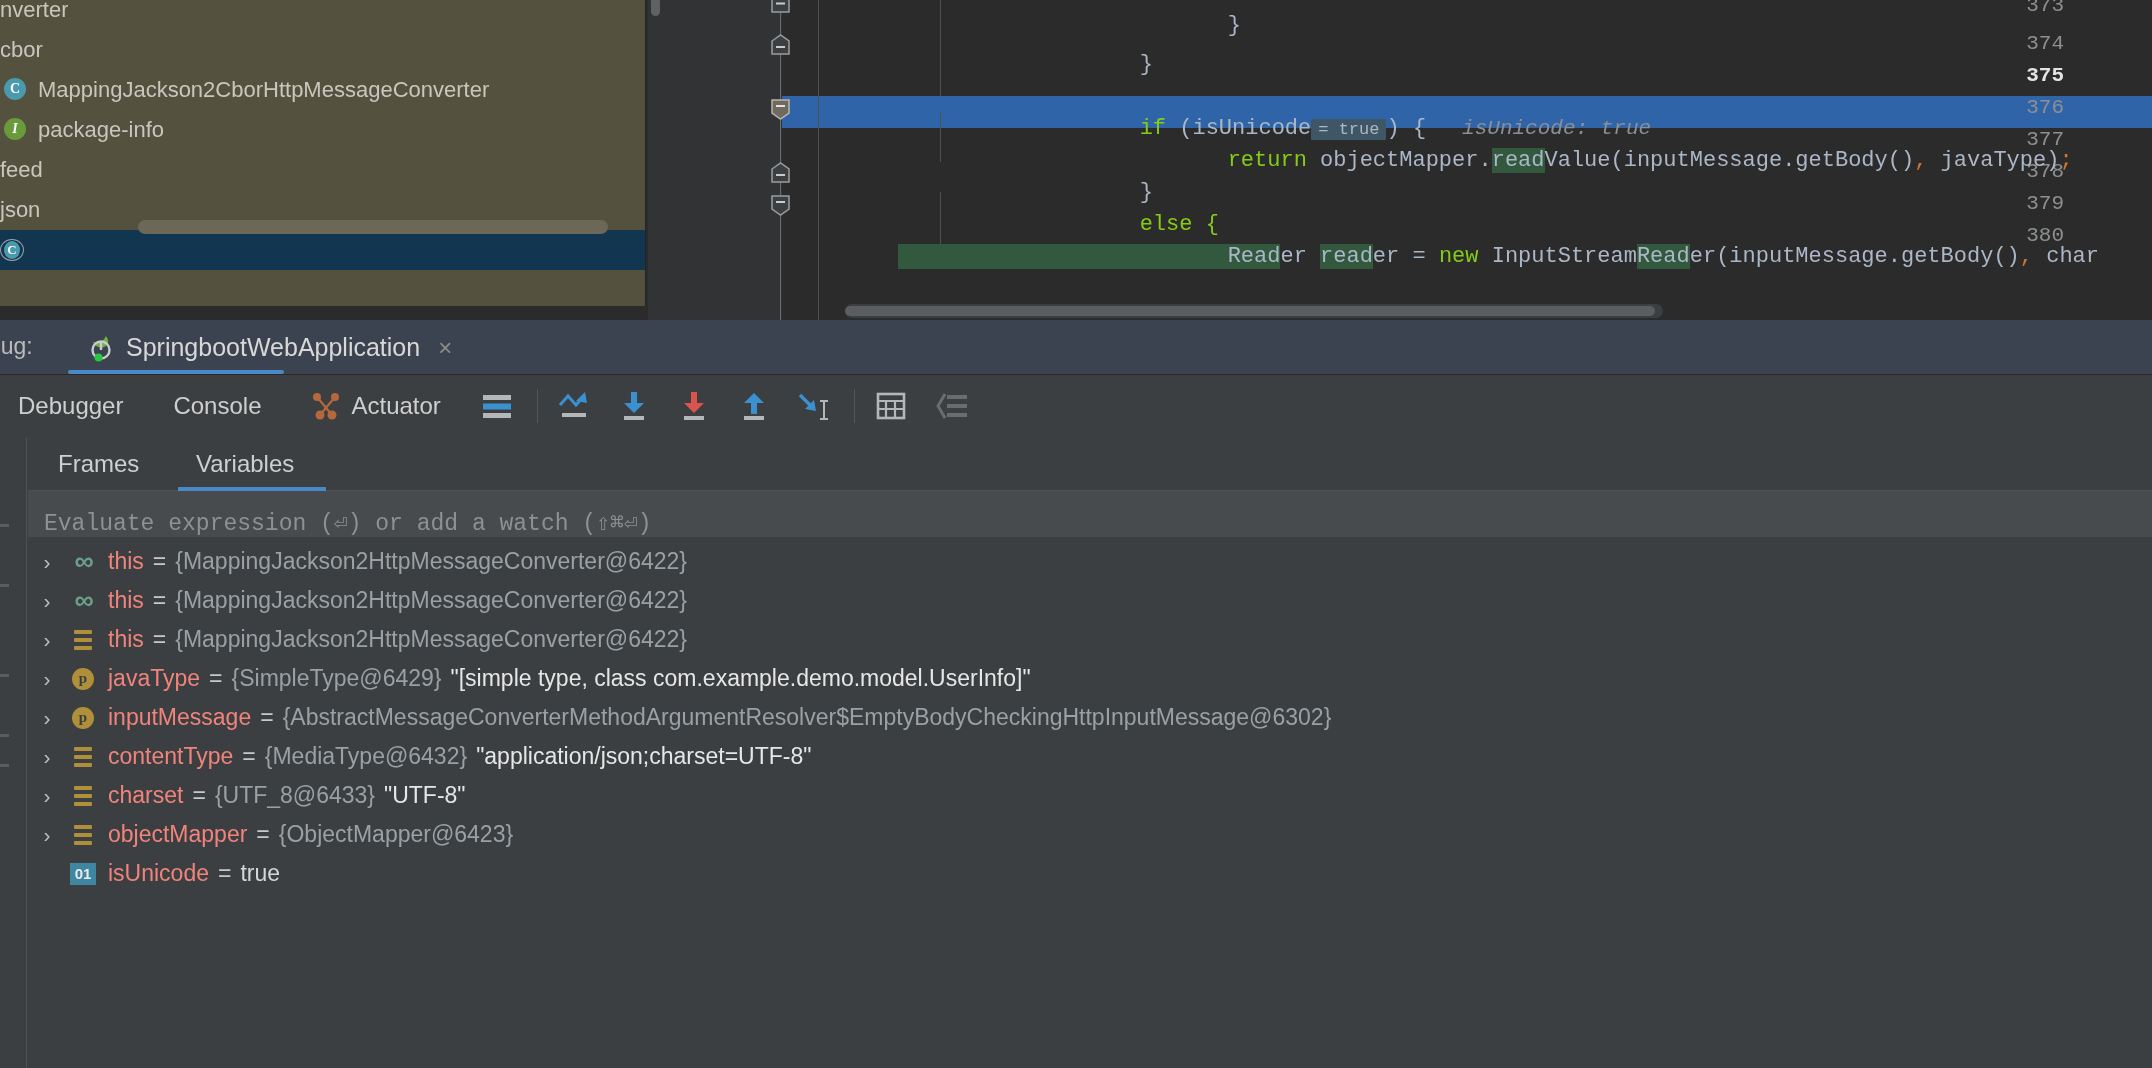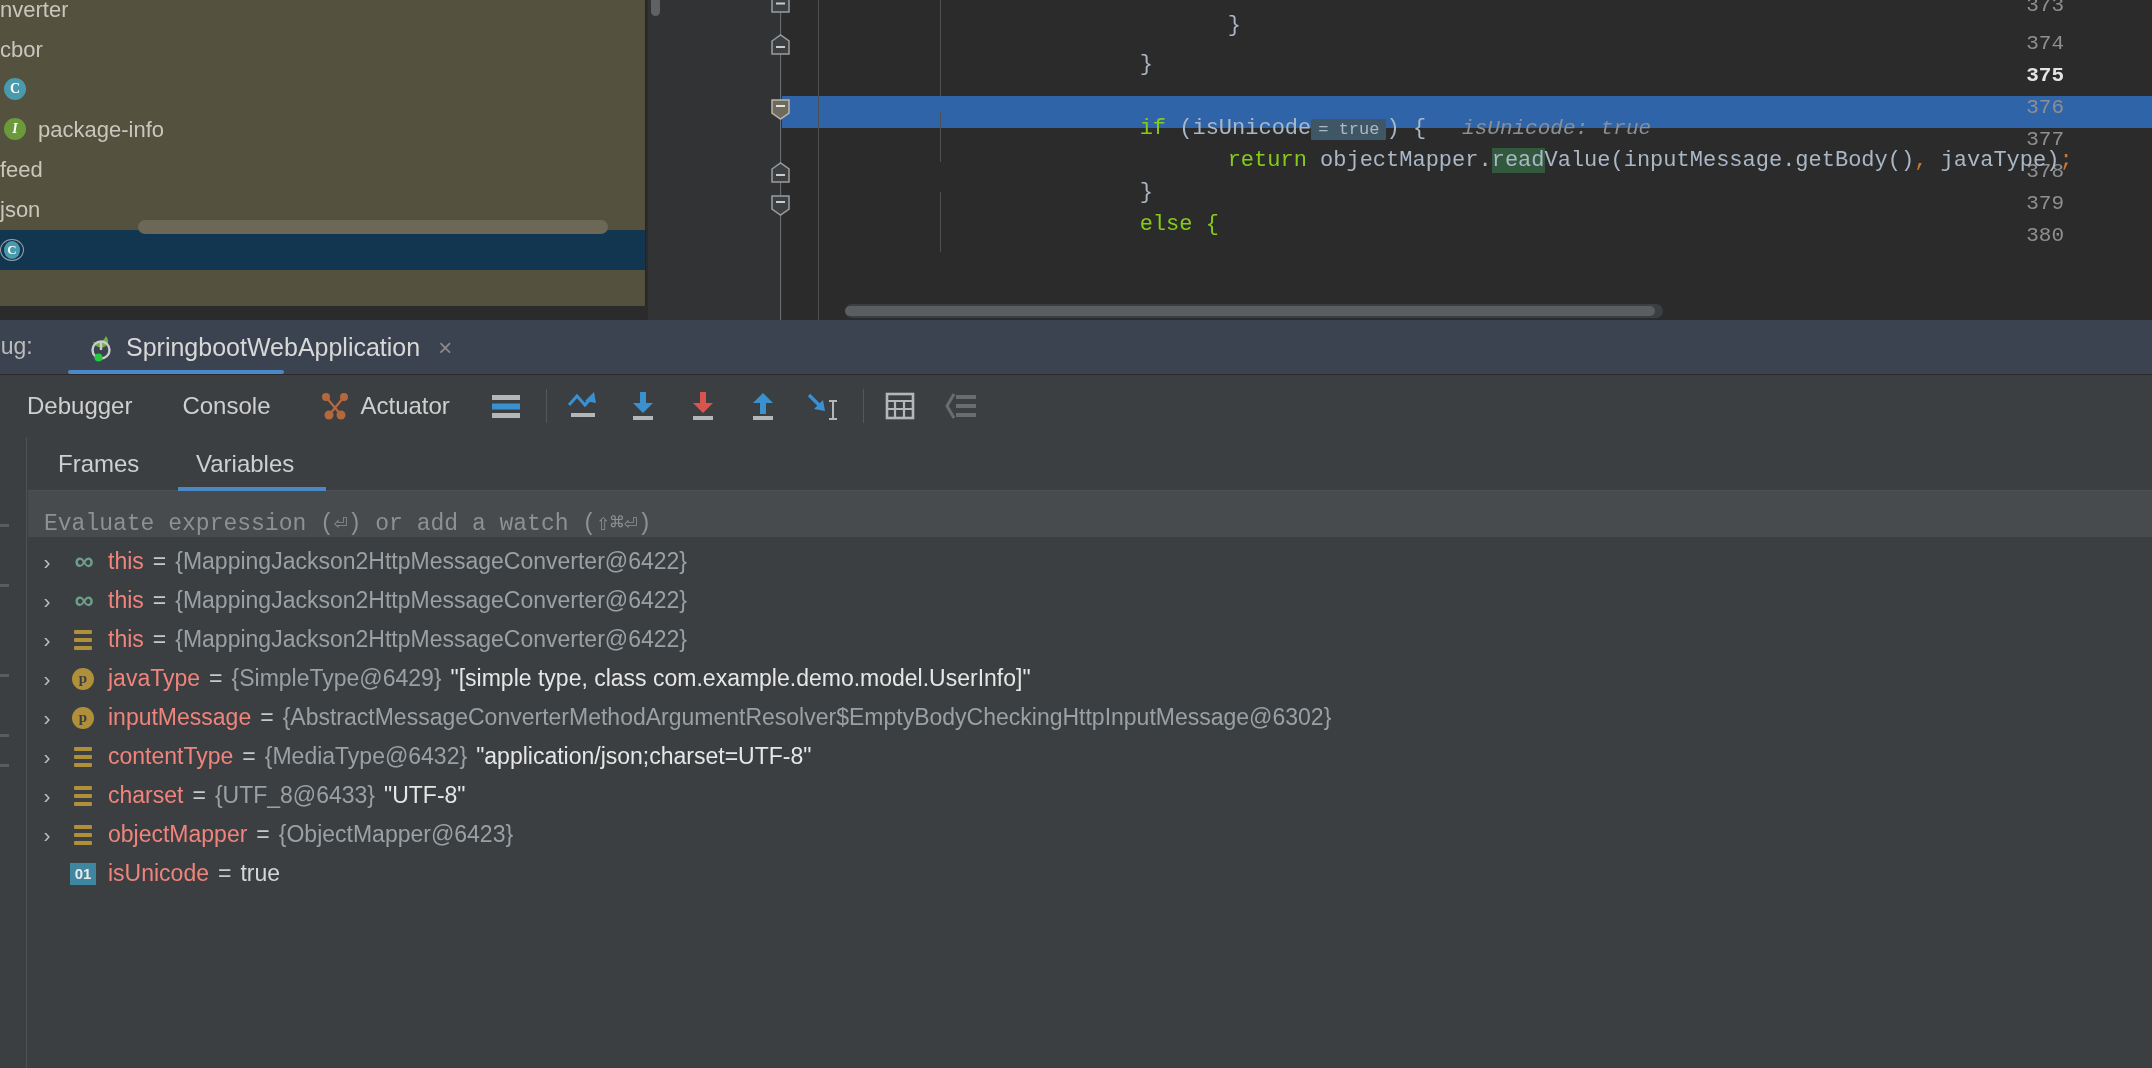--- a/index.html
+++ b/index.html
@@ -332,39 +332,43 @@
       </div>
 
       <div class="code-line" style="top:145px">
         <span style="padding-left:242px" class="txt">}</span>
       </div>
 
       <div class="code-line" style="top:177px">
         <span style="padding-left:242px" class="kw">else {</span>
       </div>
 
+      <div class="code-line" style="top:209px">
+        <span style="padding-left:330px" class="search-hit">Read</span><span class="txt">er </span><span class="search-hit">read</span><span class="txt">er = </span><span class="kw">new </span><span class="txt">InputStream</span><span class="search-hit">Read</span><span class="txt">er(inputMessage.getBody()</span><span class="punc">,</span><span class="txt"> char</span>
+      </div>
     </div>
 
     <div class="ed-hscroll">
       <div class="thumb"></div>
     </div>
   </div>
 
   <div class="popup">
     <div class="popup-inner">
       <div class="p-row" style="top:-8px;padding-left:0px">
         <span class="p-label">nverter</span>
       </div>
       <div class="p-row" style="top:32px;padding-left:0px">
         <span class="p-label">cbor</span>
       </div>
       <div class="p-row" style="top:72px;padding-left:4px">
         <span class="p-icon">
           <span class="ic-class">C</span>
         </span>
+        <span class="p-label">MappingJackson2CborHttpMessageConverter</span>
       </div>
       <div class="p-row" style="top:112px;padding-left:4px">
         <span class="p-icon">
           <span class="ic-iface">I</span>
         </span>
         <span class="p-label">package-info</span>
       </div>
       <div class="p-row" style="top:192px;padding-left:0px">
         <span class="p-label">json</span>
       </div>
@@ -396,21 +400,21 @@
             <circle cx="14.5" cy="24.5" r="4" fill="#27c93f"></circle>
           </svg>
         </span>
         <span class="dw-tab-label">SpringbootWebApplication</span>
         <span class="dw-tab-close">×</span>
       </div>
       <div class="dw-tab-underline"></div>
     </div>
 
     <div class="dw-toolbar">
-      <div class="tb-tab" style="margin-left:27px">
+      <div class="tb-tab" style="margin-left:18px">
         <span>Debugger</span>
       </div>
       <div class="tb-tab" style="margin-left:50px">
         <span>Console</span>
       </div>
       <div class="tb-tab" style="margin-left:50px">
         <span style="display:flex">
           <svg width="30" height="28" viewBox="0 0 30 28">
             <circle cx="6" cy="5" r="4" fill="#b5683c"></circle>
             <circle cx="24" cy="5" r="4" fill="#b5683c"></circle>

